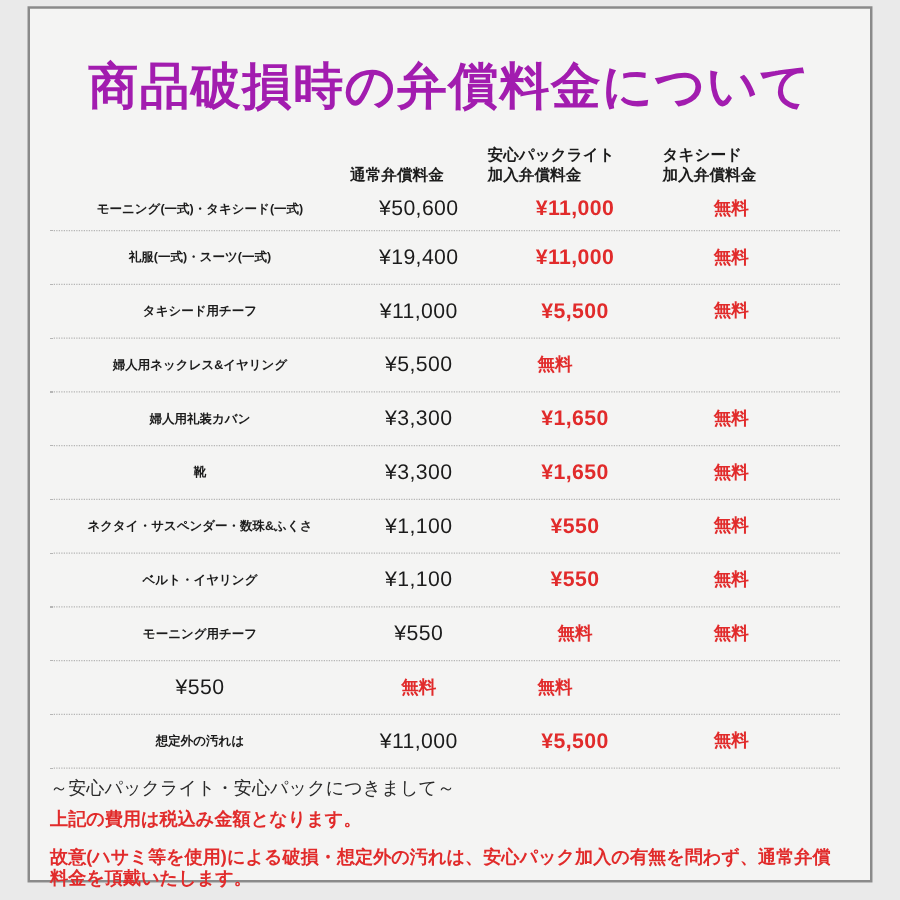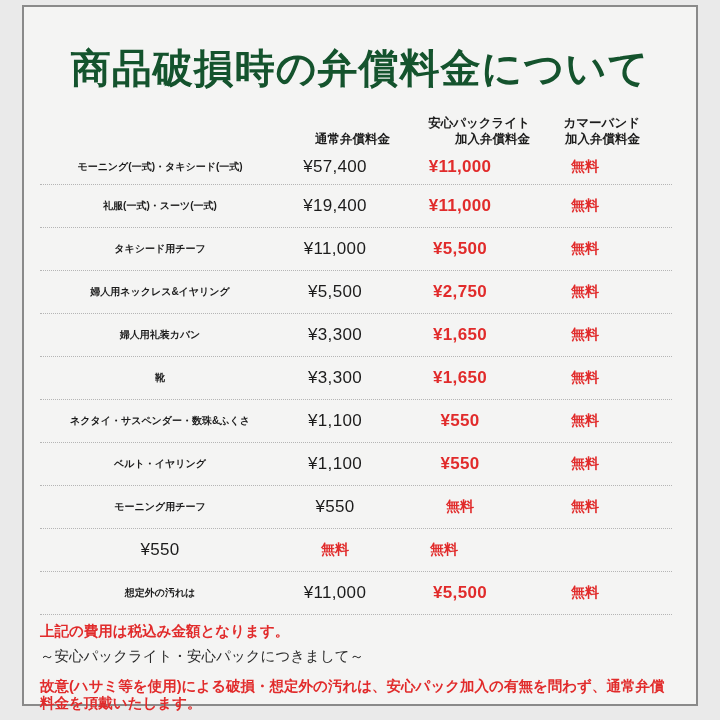--- a/index.html
+++ b/index.html
@@ -17,43 +17,42 @@
     width:676px;height:701px;
     background:#f4f4f3;
     border:2px solid #8a8a8a;
   }
   .title{
     margin-top:34px;
     text-align:center;
     font-size:40px;
     font-weight:600;
     letter-spacing:1px;
-    color:#14532d;
+    color:#a21caf;
   }
   .table-wrap{
     padding:0 24px 0 16px;
     margin-top:20px;
   }
   .grid{
     display:grid;
     grid-template-columns:240px 110px 140px 142px;
     align-items:center;
   }
   .header-row{
     align-items:end;
     min-height:34px;
   }
   .hcell{
-    text-align:right;
+    text-align:left;
     font-size:12.5px;
     font-weight:700;
     line-height:16px;
     color:#1c1c1c;
     padding-bottom:2px;
-    font-family:Liberation Mono, monospace;
   }
   .row{
     height:42px;
     border-bottom:1px dotted #b5b5b5;
   }
   .row.first{height:34px;}
   .cell{text-align:center;}
   .item{
     font-size:10px;
     font-weight:600;
@@ -99,28 +98,28 @@
   <div class="table-wrap">
 
     <div class="grid header-row">
       <div class="hcell"></div>
       <div class="hcell">通常弁償料金</div>
       <div class="hcell">
         <div>安心パックライト</div>
         <div>加入弁償料金</div>
       </div>
       <div class="hcell pack-cell">
-        <div>カマーバンド</div>
+        <div>タキシード</div>
         <div>加入弁償料金</div>
       </div>
     </div>
 
     <div class="grid row first">
       <div class="cell item">モーニング(一式)・タキシード(一式)</div>
-      <div class="cell price">¥57,400</div>
+      <div class="cell price">¥50,600</div>
       <div class="cell price red">¥11,000</div>
       <div class="cell red free pack-cell">無料</div>
     </div>
 
     <div class="grid row">
       <div class="cell item">礼服(一式)・スーツ(一式)</div>
       <div class="cell price">¥19,400</div>
       <div class="cell price red">¥11,000</div>
       <div class="cell red free pack-cell">無料</div>
     </div>
@@ -128,21 +127,20 @@
     <div class="grid row">
       <div class="cell item">タキシード用チーフ</div>
       <div class="cell price">¥11,000</div>
       <div class="cell price red">¥5,500</div>
       <div class="cell red free pack-cell">無料</div>
     </div>
 
     <div class="grid row">
       <div class="cell item">婦人用ネックレス&amp;イヤリング</div>
       <div class="cell price">¥5,500</div>
-      <div class="cell price red">¥2,750</div>
       <div class="cell red free pack-cell">無料</div>
     </div>
 
     <div class="grid row">
       <div class="cell item">婦人用礼装カバン</div>
       <div class="cell price">¥3,300</div>
       <div class="cell price red">¥1,650</div>
       <div class="cell red free pack-cell">無料</div>
     </div>
 
@@ -183,19 +181,19 @@
     <div class="grid row">
       <div class="cell item">想定外の汚れは</div>
       <div class="cell price">¥11,000</div>
       <div class="cell price red">¥5,500</div>
       <div class="cell red free pack-cell">無料</div>
     </div>
 
   </div>
 
   <div class="notes">
+    <p class="note-line">～安心パックライト・安心パックにつきまして～</p>
     <p class="note-line red-note">上記の費用は税込み金額となります。</p>
-    <p class="note-line">～安心パックライト・安心パックにつきまして～</p>
     <p class="note-line red-note spaced">故意(ハサミ等を使用)による破損・想定外の汚れは、安心パック加入の有無を問わず、通常弁償料金を頂戴いたします。</p>
 
   </div>
 
 </div>
 
 </body></html>

